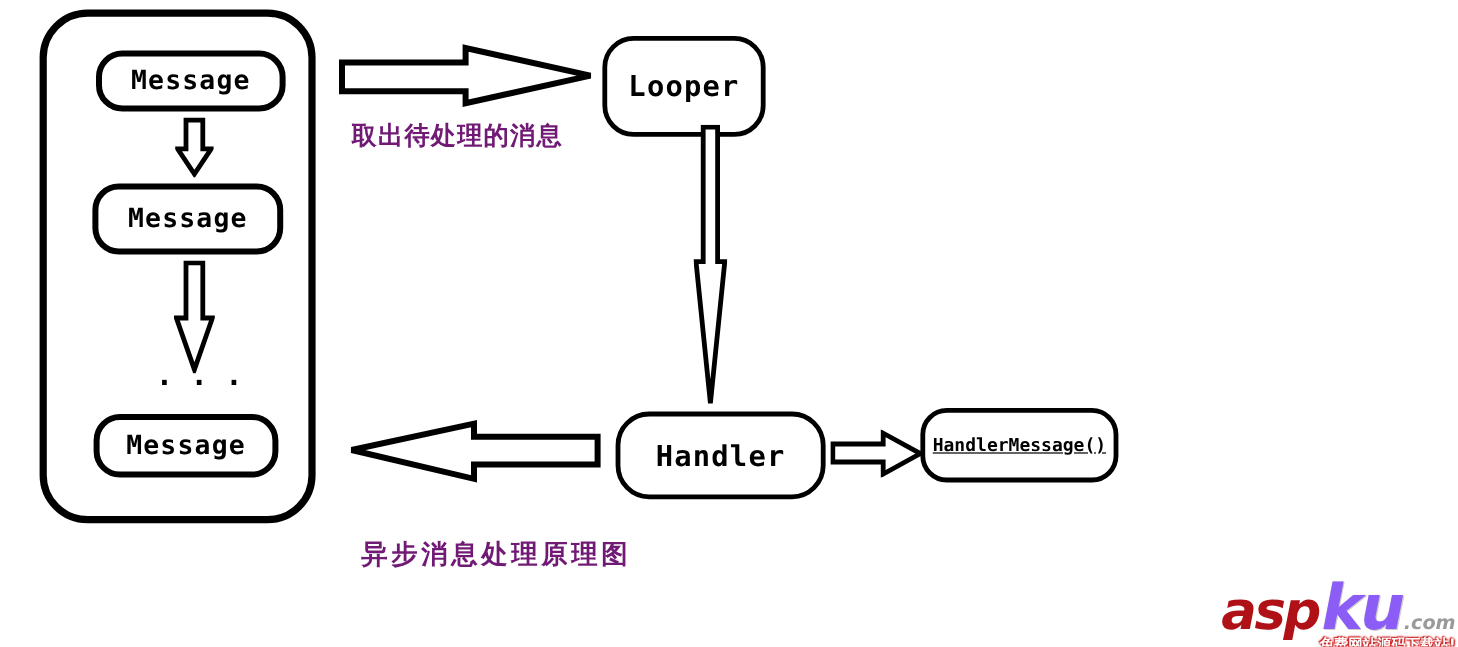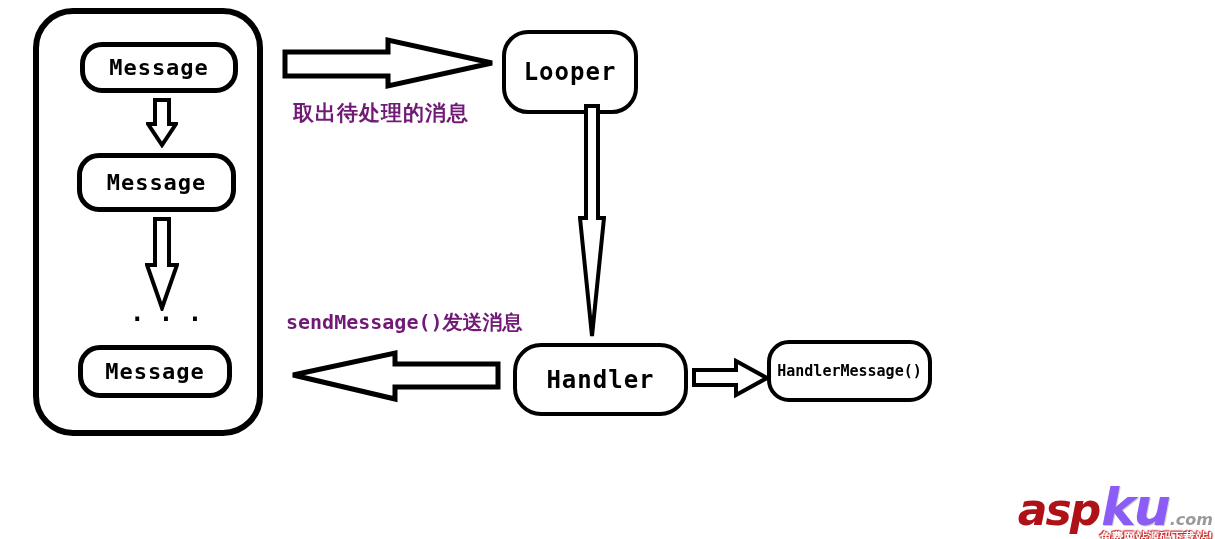--- a/index.html
+++ b/index.html
@@ -34,21 +34,21 @@
     width: 230px; height: 428px;
     box-sizing: border-box;
     border: 6px solid #000000;
     border-radius: 40px;
     background: #ffffff;
   }
   .msg { border-width: 5px; border-radius: 22px; }
   .msg .box-label { font-size: 22px; }
   .looper .box-label { font-size: 24px; }
   .handler .box-label { font-size: 24px; }
-  .hmsg { border-radius: 22px; }
+  .hmsg { border-radius: 22px; text-decoration: underline; }
   .hmsg .box-label { font-size: 15px; letter-spacing: 0; }
   .ellipsis {
     position: absolute;
     left: 126px; top: 298px;
     width: 80px; height: 30px;
     font-family: "DejaVu Sans Mono", monospace;
     font-weight: bold;
     font-size: 24px;
     line-height: 30px;
     text-align: center;
@@ -135,37 +135,37 @@
   <div class="lbl lbl-dequeue">取出待处理的消息</div>
 
   <div class="box looper" style="left:502px;top:30px;width:136px;height:84px;border-radius:26px">
     <span class="box-label">Looper</span>
   </div>
 
   <svg class="arrow" style="left:578px;top:104px" width="28" height="236" viewBox="0 0 28 236">
     <polygon points="8,2 20,2 20,114 26,114 14,232 2,114 8,114" stroke-width="4"></polygon>
   </svg>
 
-  <div class="lbl lbl-send">sendMessage()发送消息</div>
   <svg class="arrow" style="left:291px;top:349px" width="210" height="54" viewBox="0 0 210 54">
     <polygon points="2,26 104,4 104,15 207,15 207,38 104,38 104,50" stroke-width="5"></polygon>
   </svg>
 
   <div class="box handler" style="left:513px;top:343px;width:175px;height:73px;border-radius:28px">
     <span class="box-label">Handler</span>
   </div>
 
   <svg class="arrow" style="left:692px;top:358px" width="78" height="40" viewBox="0 0 78 40">
     <polygon points="2,12 44,12 44,3 75,20 44,37 44,27 2,27" stroke-width="4"></polygon>
   </svg>
 
   <div class="box hmsg" style="left:767px;top:340px;width:165px;height:62px">
     <span class="box-label">HandlerMessage()</span>
   </div>
 
+  <div class="lbl lbl-caption">异步消息处理原理图</div>
 
   <div class="watermark">
     <div class="wm-row">
       <span class="wm-asp">asp</span>
       <span class="wm-ku">ku</span>
       <span class="wm-tld">.com</span>
     </div>
     <div class="wm-tagline">免费网站源码下载站!</div>
   </div>
 

